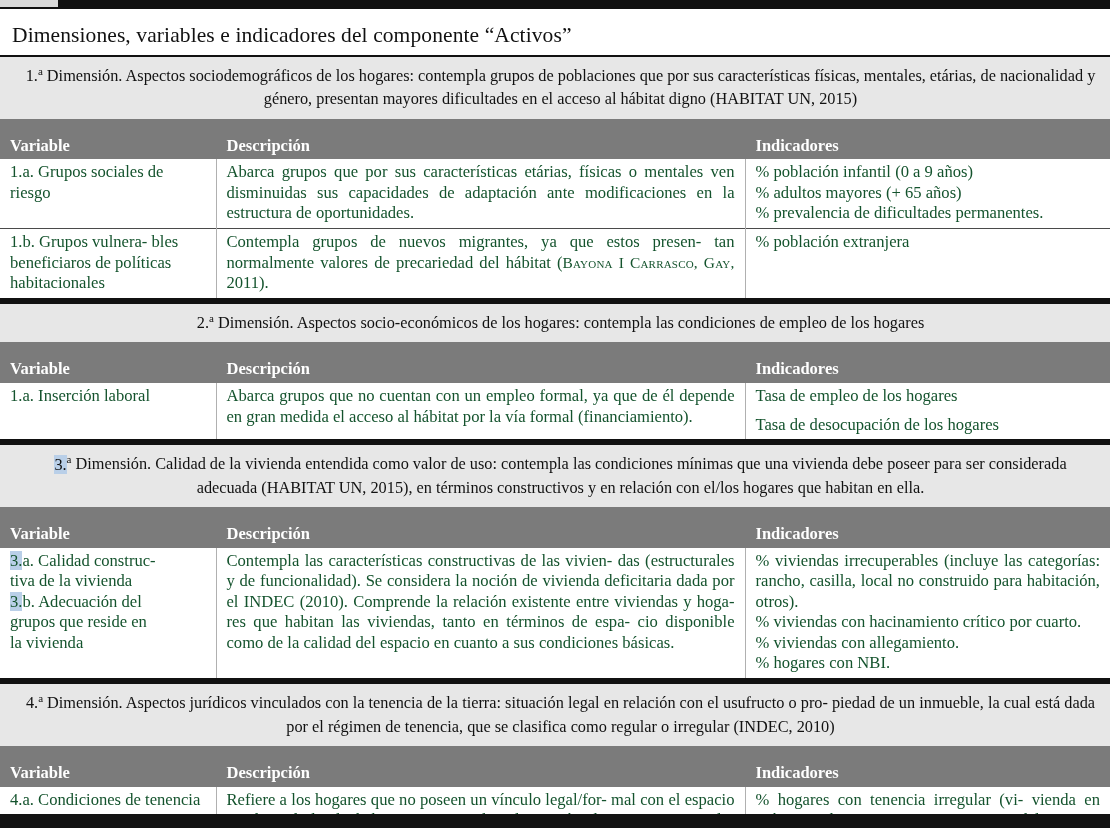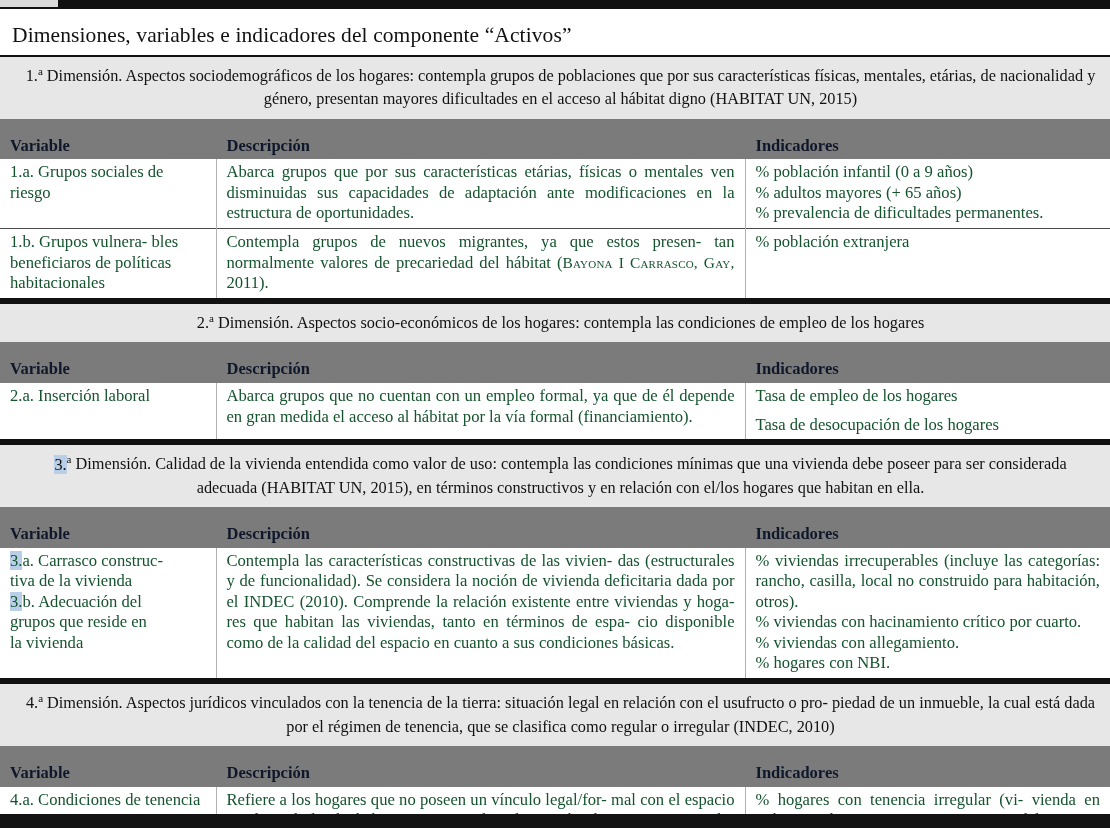--- a/index.html
+++ b/index.html
@@ -73,21 +73,21 @@
     width: 1110px;
     border-collapse: collapse;
     table-layout: fixed;
   }
   table.grid col.c1 { width: 216px; }
   table.grid col.c2 { width: 529px; }
   table.grid col.c3 { width: 365px; }
 
   table.grid thead th {
     background: #7b7b7b;
-    color: #0f172a;
+    color: #ffffff;
     font-weight: bold;
     font-size: 16.5px;
     text-align: left;
     padding: 17px 10px 4px 10px;
     border-right: 1px solid #7b7b7b;
     line-height: 1.2;
   }
   table.grid thead th:last-child { border-right: none; }
 
   table.grid td {
@@ -183,21 +183,21 @@
           </colgroup>
         <thead>
           <tr>
             <th>Variable</th>
             <th>Descripción</th>
             <th>Indicadores</th>
           </tr>
         </thead>
         <tbody>
           <tr>
-            <td>2.a. Inserción laboral</td>
+            <td>1.a. Inserción laboral</td>
             <td class="just">Abarca grupos que no cuentan con un empleo formal, ya que de él depende en gran medida el acceso al hábitat por la vía formal (financiamiento).</td>
             <td class="indlines">
               <p>Tasa de empleo de los hogares</p>
               <p class="sp">Tasa de desocupación de los hogares</p>
             </td>
           </tr>
         </tbody>
       </table>
     </div>
 
@@ -215,21 +215,21 @@
         <thead>
           <tr>
             <th>Variable</th>
             <th>Descripción</th>
             <th>Indicadores</th>
           </tr>
         </thead>
         <tbody>
           <tr>
             <td>
-              <div><span class="hl">3.</span><span>a. Carrasco construc-</span></div>
+              <div><span class="hl">3.</span><span>a. Calidad construc-</span></div>
               <div><span>tiva de la vivienda</span></div>
               <div><span class="hl">3.</span><span>b. Adecuación del</span></div>
               <div><span>grupos que reside en</span></div>
               <div><span>la vivienda</span></div>
             </td>
             <td class="just">Contempla las características constructivas de las vivien- das (estructurales y de funcionalidad). Se considera la noción de vivienda deficitaria dada por el INDEC (2010). Comprende la relación existente entre viviendas y hoga- res que habitan las viviendas, tanto en términos de espa- cio disponible como de la calidad del espacio en cuanto a sus condiciones básicas.</td>
             <td class="indlines just">
               <p>% viviendas irrecuperables (incluye las categorías: rancho, casilla, local no construido para habitación, otros).</p>
               <p>% viviendas con hacinamiento crítico por cuarto.</p>
               <p> % viviendas con allegamiento.</p>

